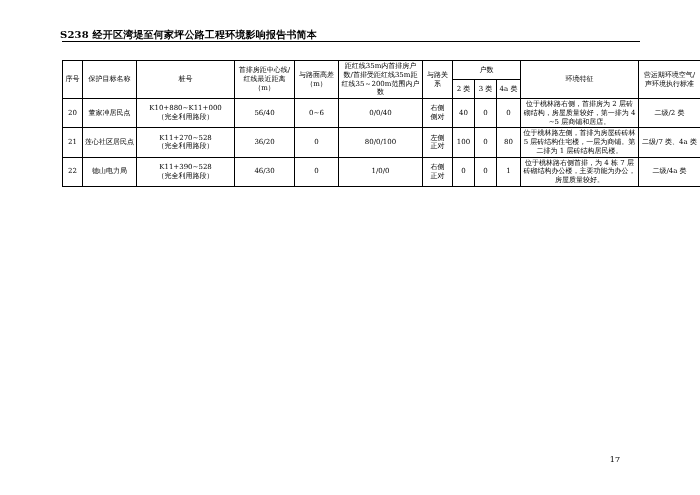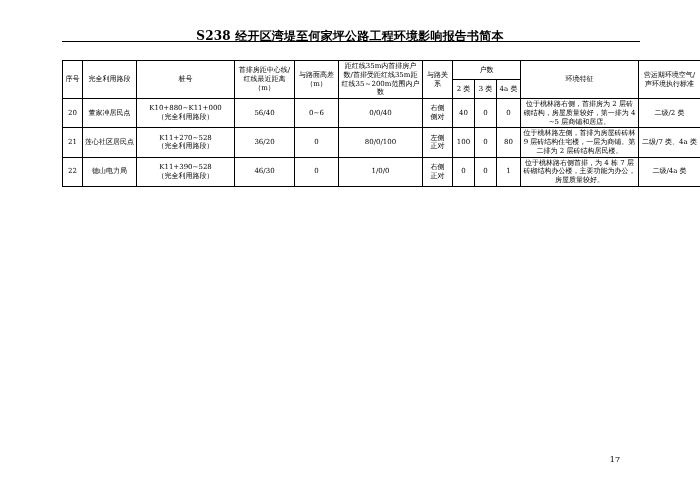--- a/index.html
+++ b/index.html
@@ -19,22 +19,22 @@
     position: absolute;
     left: 0; top: 0;
     width: 700px;
     height: 495px;
   }
   .header {
     position: absolute;
     left: 60px;
     top: 28px;
     width: 580px;
-    text-align: center;
-    font-size: 12px;
+    text-align: left;
+    font-size: 10px;
     font-family: "DejaVu Serif", "Liberation Serif", serif;
     font-weight: bold;
     letter-spacing: 0.2px;
     color: #000;
   }
   .header-rule {
     position: absolute;
     left: 62px;
     top: 41px;
     width: 578px;
@@ -120,21 +120,21 @@
           <col class="c-rel">
         <col class="c-h2">
           <col class="c-h3">
           <col class="c-h4a">
         <col class="c-env">
           <col class="c-std">
       </colgroup>
       <thead>
         <tr>
           <th class="hdr vert-label" rowspan="2">序号</th>
-          <th class="hdr" rowspan="2">完全利用路段</th>
+          <th class="hdr" rowspan="2">保护目标名称</th>
           <th class="hdr" rowspan="2">桩号</th>
           <th class="hdr" rowspan="2">首排房距中心线/红线最近距离（m）</th>
           <th class="hdr" rowspan="2">与路面高差（m）</th>
           <th class="hdr" rowspan="2">距红线35m内首排房户数/首排受距红线35m距红线35～200m范围内户数</th>
           <th class="hdr" rowspan="2">与路关系</th>
           <th class="hdr" colspan="3">户数</th>
           <th class="hdr" rowspan="2">环境特征</th>
           <th class="hdr" rowspan="2">营运期环境空气/声环境执行标准</th>
         </tr>
         <tr>
@@ -174,21 +174,21 @@
           <td>36/20</td>
           <td>0</td>
           <td>80/0/100</td>
           <td>
             <div>左侧</div>
             <div>正对</div>
           </td>
           <td>100</td>
           <td>0</td>
           <td>80</td>
-          <td class="cell-left">位于桃林路左侧，首排为房屋砖砖林 9 层砖结构住宅楼，一层为商铺。第二排为 2 层砖结构居民楼。</td>
+          <td class="cell-left">位于桃林路左侧，首排为房屋砖砖林 5 层砖结构住宅楼，一层为商铺。第二排为 1 层砖结构居民楼。</td>
           <td>二级/7 类、4a 类</td>
         </tr>
         <tr>
           <td>22</td>
           <td>德山电力局</td>
           <td>
             <div>K11+390~528</div>
             <div>（完全利用路段）</div>
           </td>
           <td>46/30</td>

